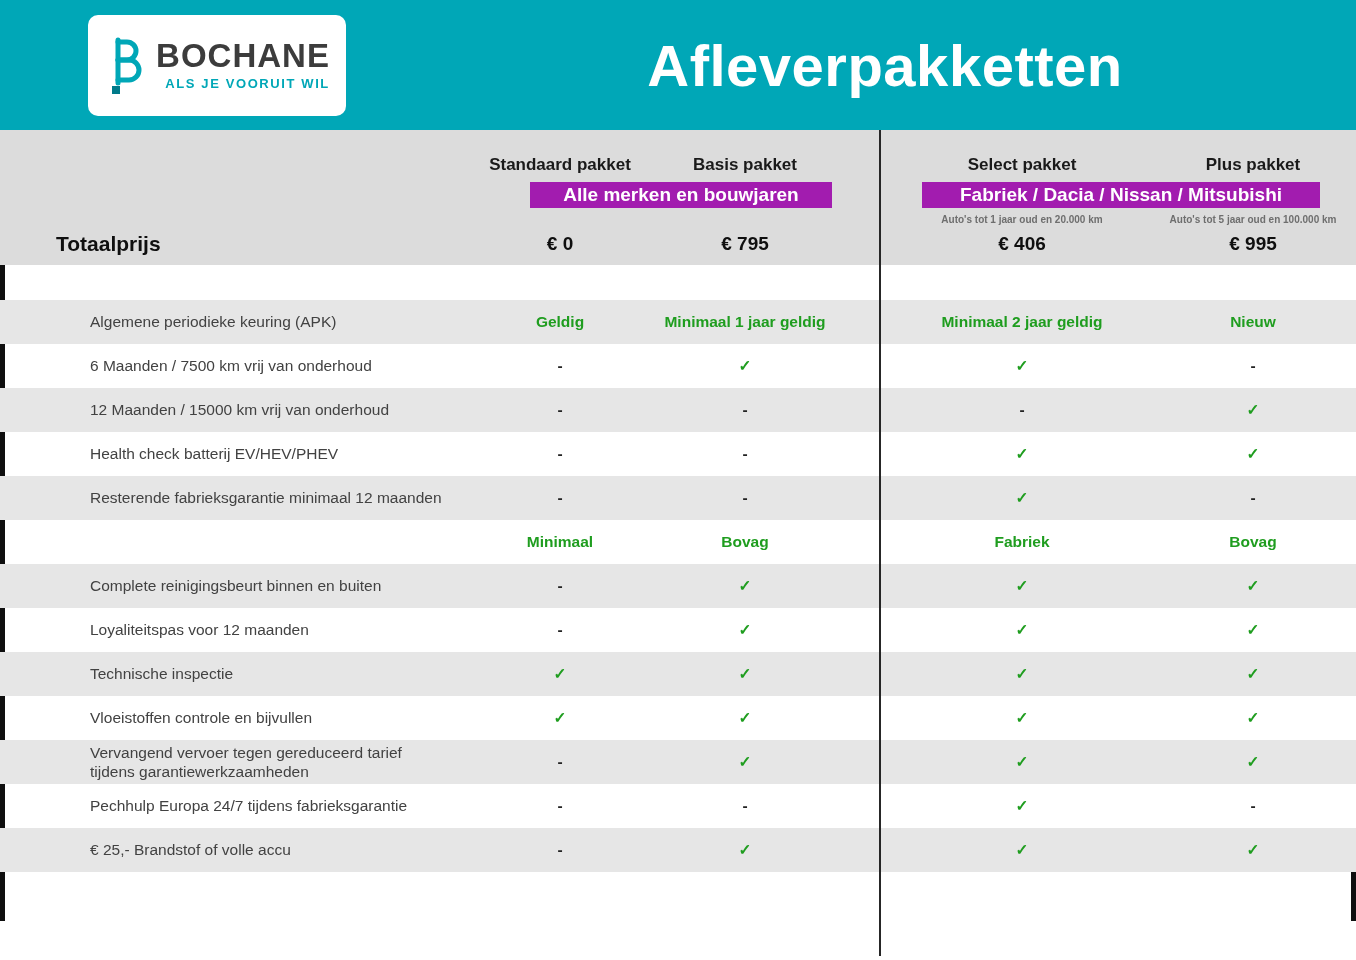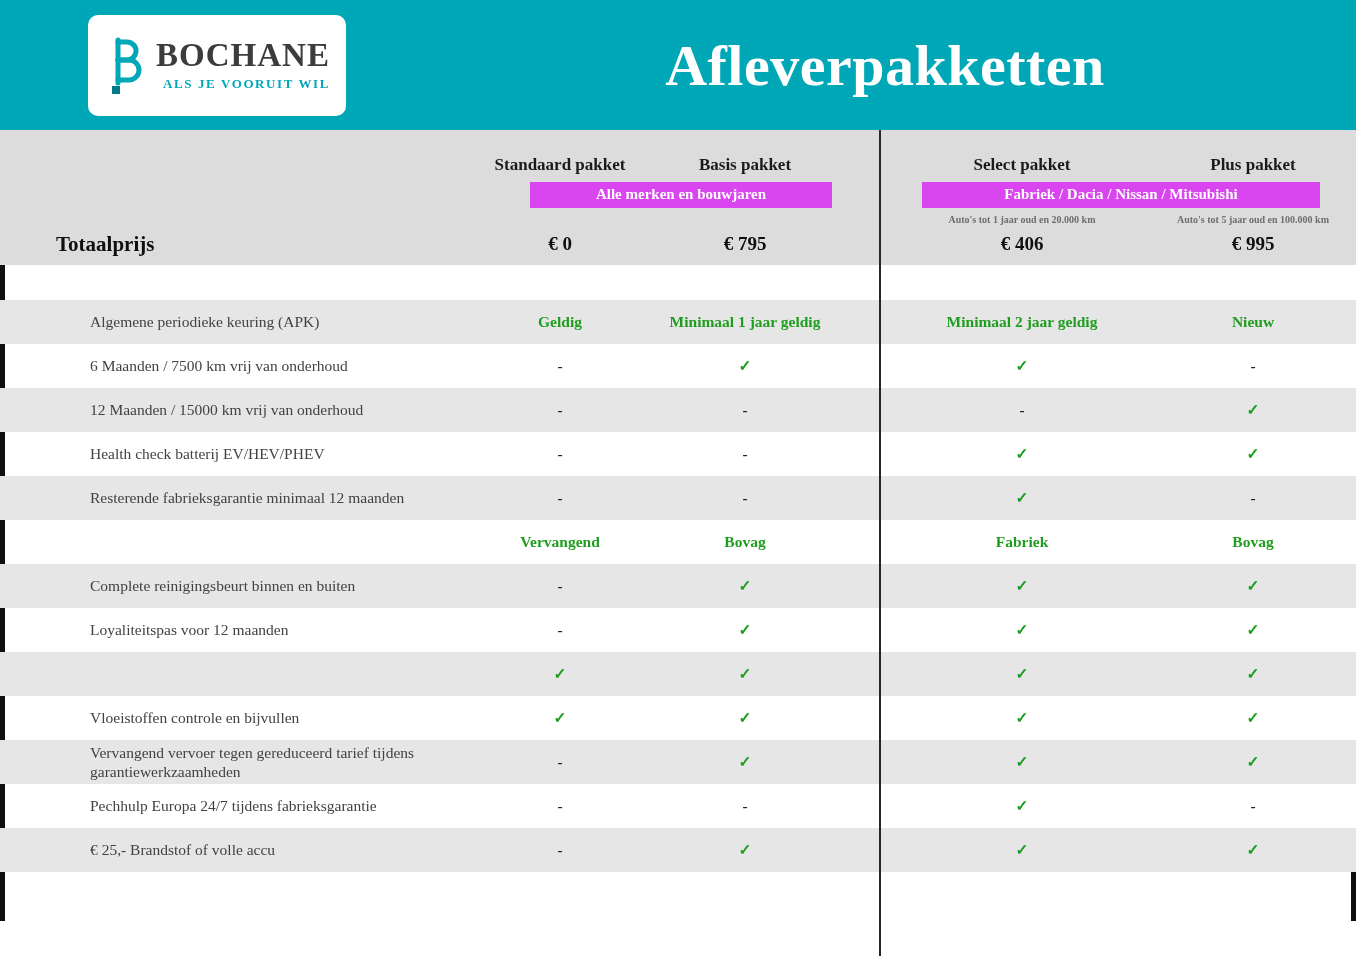--- a/index.html
+++ b/index.html
@@ -1,19 +1,19 @@
 <!DOCTYPE html>
 <html><head>
 <meta charset="utf-8">
 <style>
   * { margin:0; padding:0; box-sizing:border-box; }
   body { background:#888; font-family:"Liberation Sans", sans-serif; }
   .page {
     width:1356px; height:960px; position:relative; background:#fff;
-    margin:0 auto; overflow:hidden;font-family:Liberation Serif, serif;
+    margin:0 auto; overflow:hidden;
   }
 
   
   .header { height:130px; background:#00a7b7; display:flex; align-items:center; }
   .logo-card {
     width:258px; height:101px; background:#fff; border-radius:10px;
     margin-left:88px; display:flex; align-items:center; justify-content:center; gap:10px;
     flex:none;
   }
   .logo-text { display:flex; flex-direction:column; }
@@ -31,21 +31,21 @@
   .col2 { grid-column:3; }
   .col3 { grid-column:5;padding-left:14px; }
   .col4 { grid-column:6; }
 
   
   .band { height:135px; background:#dcdcdc; display:flex; flex-direction:column;justify-content:center; }
   .pkg-labels { margin-top:16px; }
   .pkg-label { text-align:center; font-size:17px; font-weight:bold; color:#1a1a1a; }
   .banners { margin-top:7px; }
   .banner {
-    background:#d946ef; color:#fff; font-weight:bold; font-size:15px;
+    background:#a21caf; color:#fff; font-weight:bold; font-size:19px;
     height:26px; display:flex; align-items:center; justify-content:center;
   }
   .banner-1 { grid-column:2 / 4; margin:0 8px 0 60px; }
   .banner-2 { grid-column:5 / 7; margin:0 36px 0 42px; }
   .subs { margin-top:6px; height:13px; }
   .sub { text-align:center; font-size:10px; font-weight:bold; color:#6e6e6e; }
   .total-row { margin-top:5px; align-items:center; }
   .total-label { padding-left:56px; font-size:21px; font-weight:800; color:#0f0f0f; }
   .price { text-align:center; font-size:19px; font-weight:800; color:#0f0f0f; }
 
@@ -155,21 +155,21 @@
 
     <div class="grid trow">
       <div class="feature colf">Resterende fabrieksgarantie minimaal 12 maanden</div>
       <div class="val col1 dash">-</div>
       <div class="val col2 dash">-</div>
       <div class="val col3">✓</div>
       <div class="val col4 dash">-</div>
     </div>
 
     <div class="grid trow">
-      <div class="val col1">Vervangend</div>
+      <div class="val col1">Minimaal</div>
       <div class="val col2">Bovag</div>
       <div class="val col3">Fabriek</div>
       <div class="val col4">Bovag</div>
     </div>
 
     <div class="grid trow">
       <div class="feature colf">Complete reinigingsbeurt binnen en buiten</div>
       <div class="val col1 dash">-</div>
       <div class="val col2">✓</div>
       <div class="val col3">✓</div>
@@ -178,20 +178,21 @@
 
     <div class="grid trow">
       <div class="feature colf">Loyaliteitspas voor 12 maanden</div>
       <div class="val col1 dash">-</div>
       <div class="val col2">✓</div>
       <div class="val col3">✓</div>
       <div class="val col4">✓</div>
     </div>
 
     <div class="grid trow">
+      <div class="feature colf">Technische inspectie</div>
       <div class="val col1">✓</div>
       <div class="val col2">✓</div>
       <div class="val col3">✓</div>
       <div class="val col4">✓</div>
     </div>
 
     <div class="grid trow">
       <div class="feature colf">Vloeistoffen controle en bijvullen</div>
       <div class="val col1">✓</div>
       <div class="val col2">✓</div>

